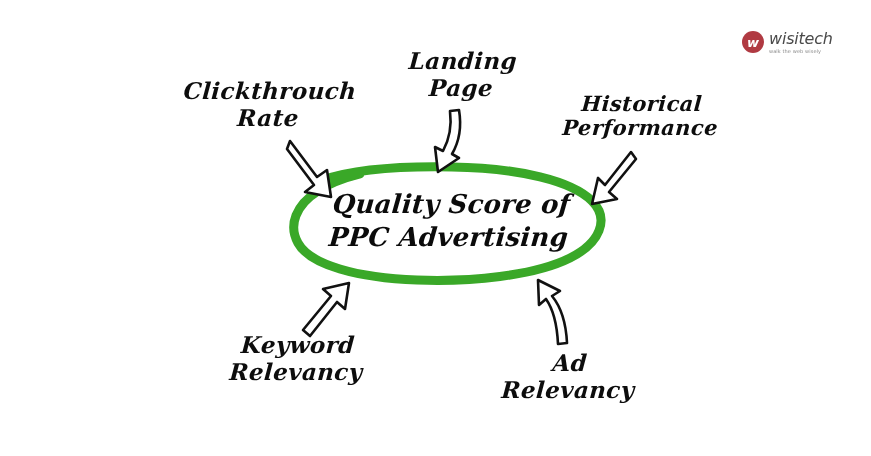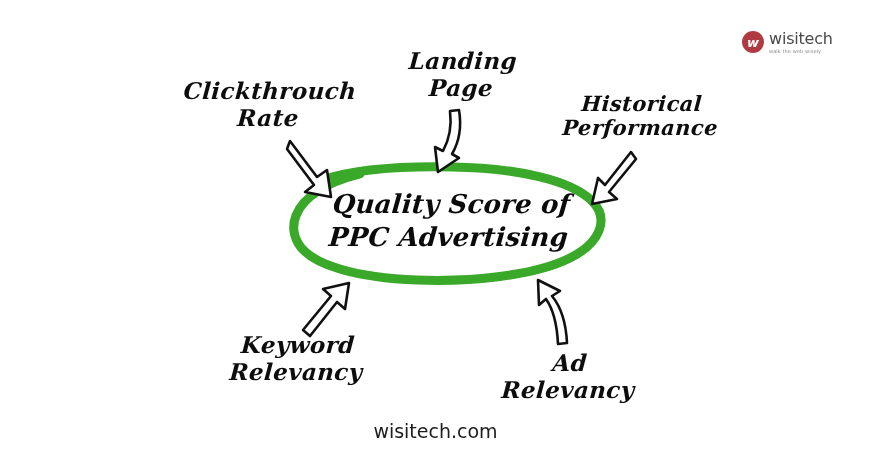--- a/index.html
+++ b/index.html
@@ -39,21 +39,21 @@
   }
 
   #logo{position:absolute;left:742px;top:25px;width:110px;height:34px;
         display:flex;align-items:center;gap:5px;}
   #logo-mark{width:22px;height:22px;border-radius:50%;
         background:#b03a42;color:#fff;display:flex;align-items:center;
         justify-content:center;font-family:"DejaVu Sans",sans-serif;
         font-weight:700;font-size:13px;font-style:italic;line-height:1;}
   #logo-txt{display:flex;flex-direction:column;justify-content:center;}
   #logo-name{font-family:"DejaVu Sans",sans-serif;font-size:16px;
-        color:#4a4a4a;line-height:1;letter-spacing:-.2px;}
+        color:#4a4a4a;line-height:1;letter-spacing:-.2px;font-style:italic;}
   #logo-tag{font-family:"DejaVu Sans",sans-serif;font-size:5px;
         color:#8a8a8a;line-height:1;margin-top:2px;letter-spacing:.1px;}
 
   #footer{position:absolute;left:0;top:420px;width:871px;text-align:center;
         font-family:"DejaVu Sans",sans-serif;font-size:19px;color:#1c1c1c;}
 </style>
 </head>
 <body>
 
 <div id="stage">
@@ -123,15 +123,14 @@
 PPC Advertising</div>
 
   <div id="logo">
     <div id="logo-mark">w</div>
     <div id="logo-txt">
       <div id="logo-name">wisitech</div>
       <div id="logo-tag">walk the web wisely</div>
     </div>
   </div>
 
-  <div id="footer">wisitech.com</div>
 
 </div>
 
 </body></html>

